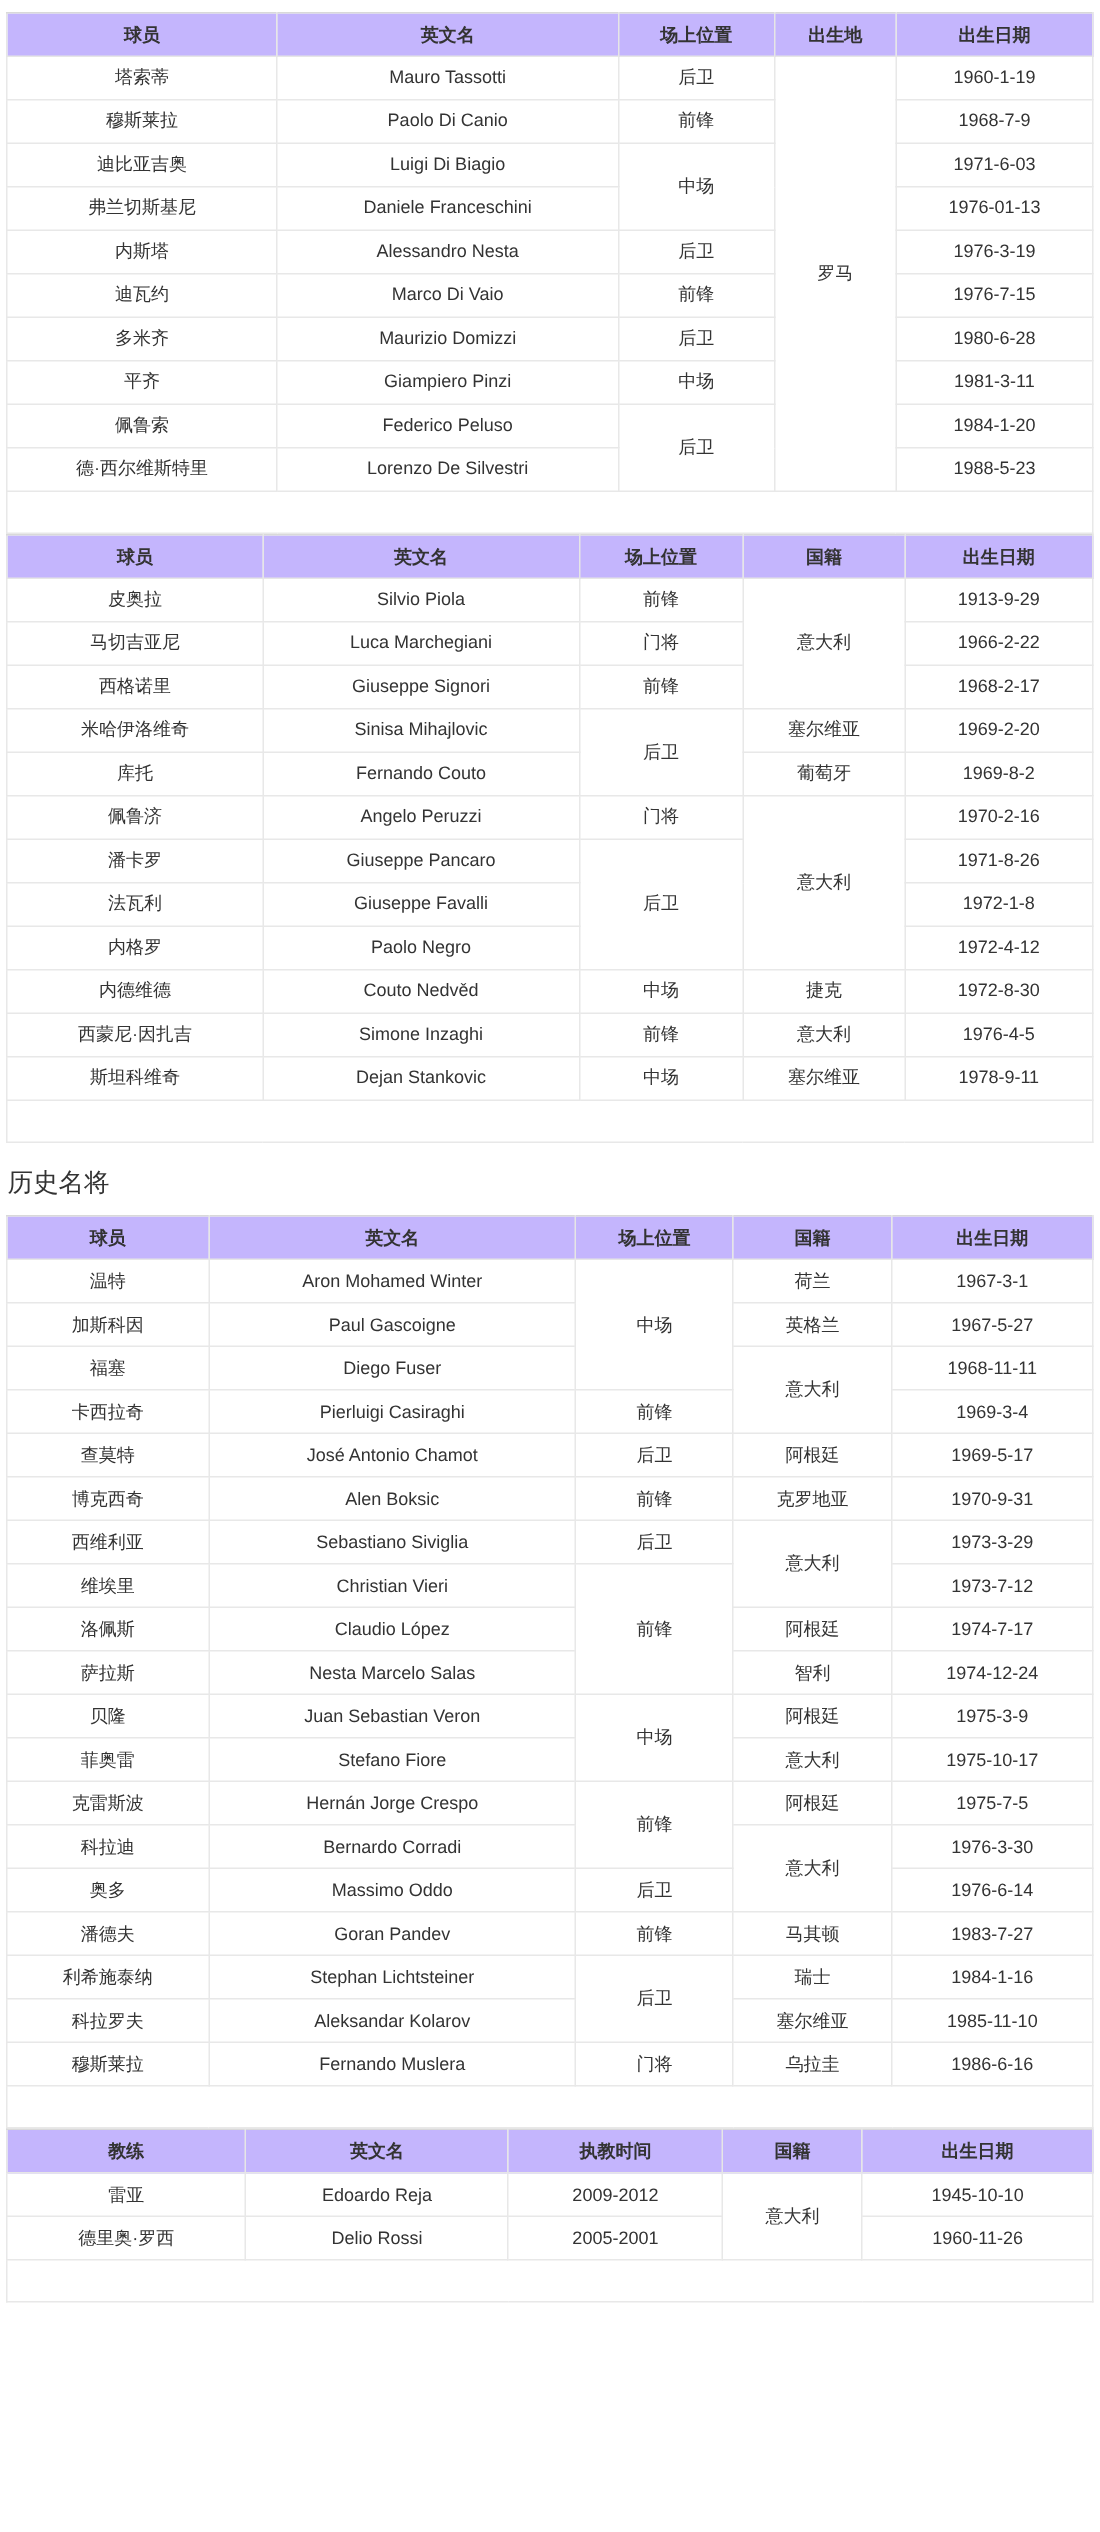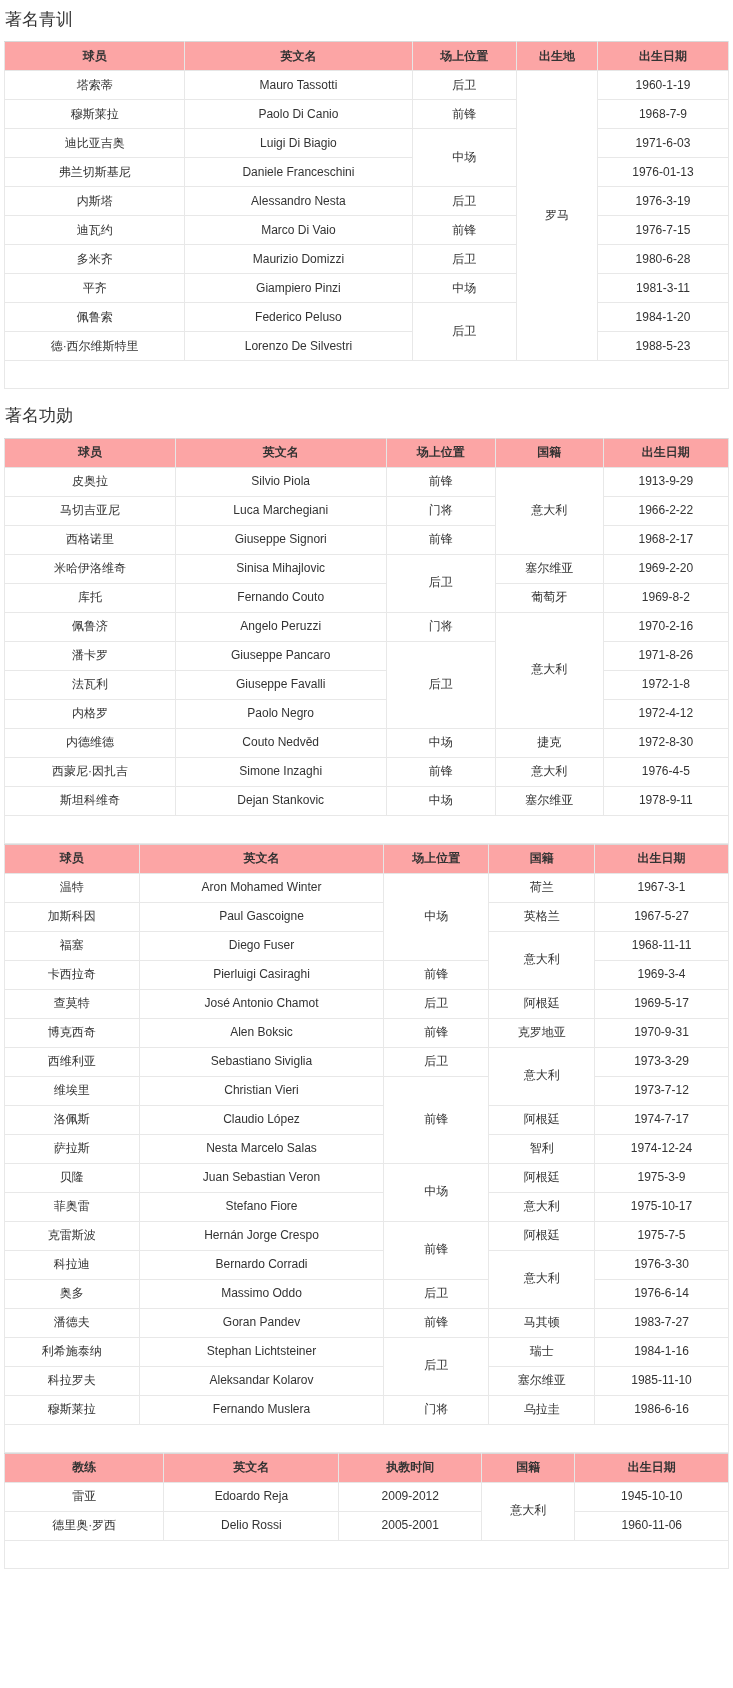--- a/index.html
+++ b/index.html
@@ -24,21 +24,21 @@
   }
   section:first-child .section-title {
     margin-top: 2px;
   }
   table.data-table {
     width: 100%;
     border-collapse: collapse;
     table-layout: fixed;
   }
   table.data-table th {
-    background: #fca5a5;
+    background: #c4b5fd;
     border: 1px solid #e6e6e6;
     border-top: 1px solid #d9d9d9;
     font-size: 12px;
     font-weight: bold;
     color: #333333;
     height: 28px;
     text-align: center;
     padding: 0 2px;
   }
   table.data-table td {
@@ -54,21 +54,20 @@
   }
   table.data-table td.empty-cell {
     height: 27px;
   }
 </style>
 </head>
 <body>
 
 <main class="content">
     <section>
-      <h3 class="section-title">著名青训</h3>
       <table class="data-table">
         <colgroup>
           <col style="width: 24.9%;">
           <col style="width: 31.4%;">
           <col style="width: 14.4%;">
           <col style="width: 11.2%;">
           <col style="width: 18.1%;">
         </colgroup>
         <thead>
           <tr>
@@ -139,21 +138,20 @@
             <td>Lorenzo De Silvestri</td>
             <td>1988-5-23</td>
           </tr>
           <tr>
             <td colspan="5" class="empty-cell"></td>
           </tr>
         </tbody>
       </table>
     </section>
     <section>
-      <h3 class="section-title">著名功勋</h3>
       <table class="data-table">
         <colgroup>
           <col style="width: 23.6%;">
           <col style="width: 29.1%;">
           <col style="width: 15.1%;">
           <col style="width: 14.9%;">
           <col style="width: 17.3%;">
         </colgroup>
         <thead>
           <tr>
@@ -241,20 +239,21 @@
             <td>塞尔维亚</td>
             <td>1978-9-11</td>
           </tr>
           <tr>
             <td colspan="5" class="empty-cell"></td>
           </tr>
         </tbody>
       </table>
     </section>
     <section>
+      <h3 class="section-title">历史名将</h3>
       <table class="data-table">
         <colgroup>
           <col style="width: 18.6%;">
           <col style="width: 33.8%;">
           <col style="width: 14.5%;">
           <col style="width: 14.6%;">
           <col style="width: 18.5%;">
         </colgroup>
         <thead>
           <tr>
@@ -418,21 +417,21 @@
             <td>雷亚</td>
             <td>Edoardo Reja</td>
             <td>2009-2012</td>
             <td rowspan="2">意大利</td>
             <td>1945-10-10</td>
           </tr>
           <tr>
             <td>德里奥·罗西</td>
             <td>Delio Rossi</td>
             <td>2005-2001</td>
-            <td>1960-11-06</td>
+            <td>1960-11-26</td>
           </tr>
           <tr>
             <td colspan="5" class="empty-cell"></td>
           </tr>
         </tbody>
       </table>
     </section>
   </main>
 
 </body></html>

